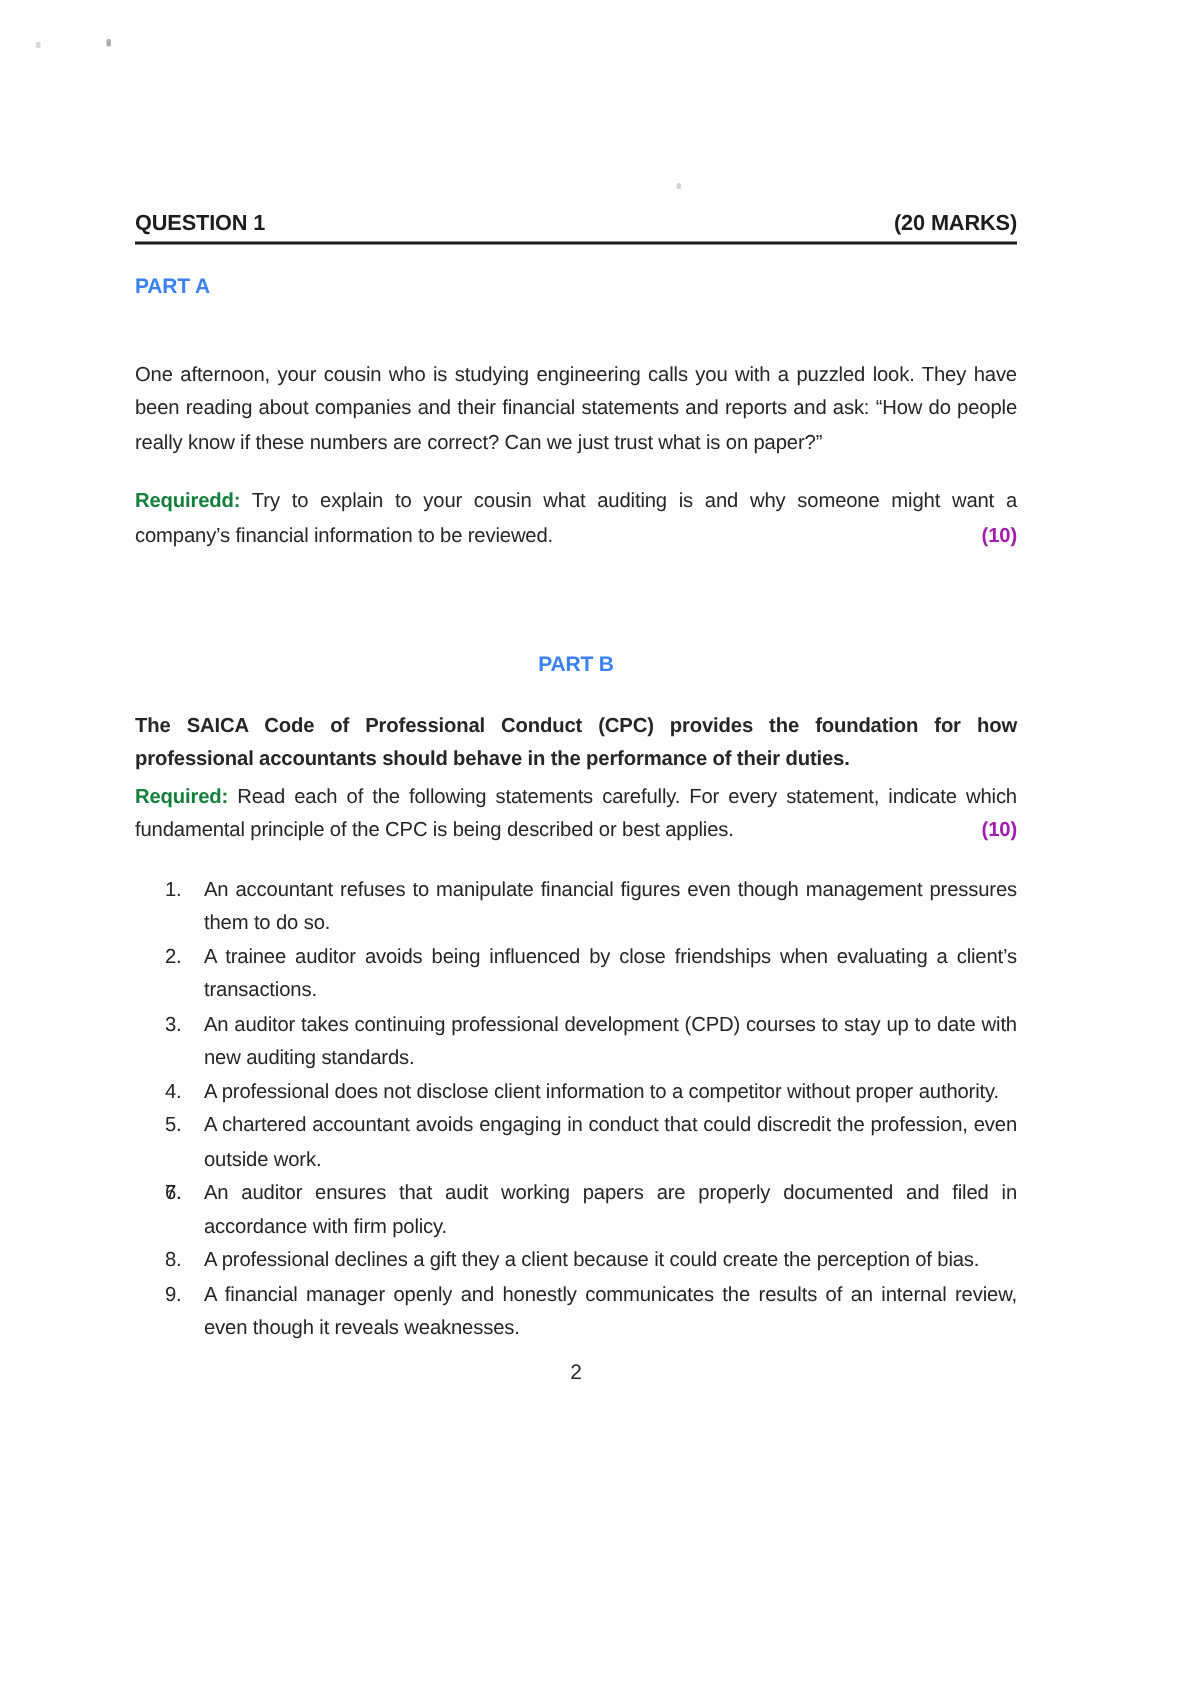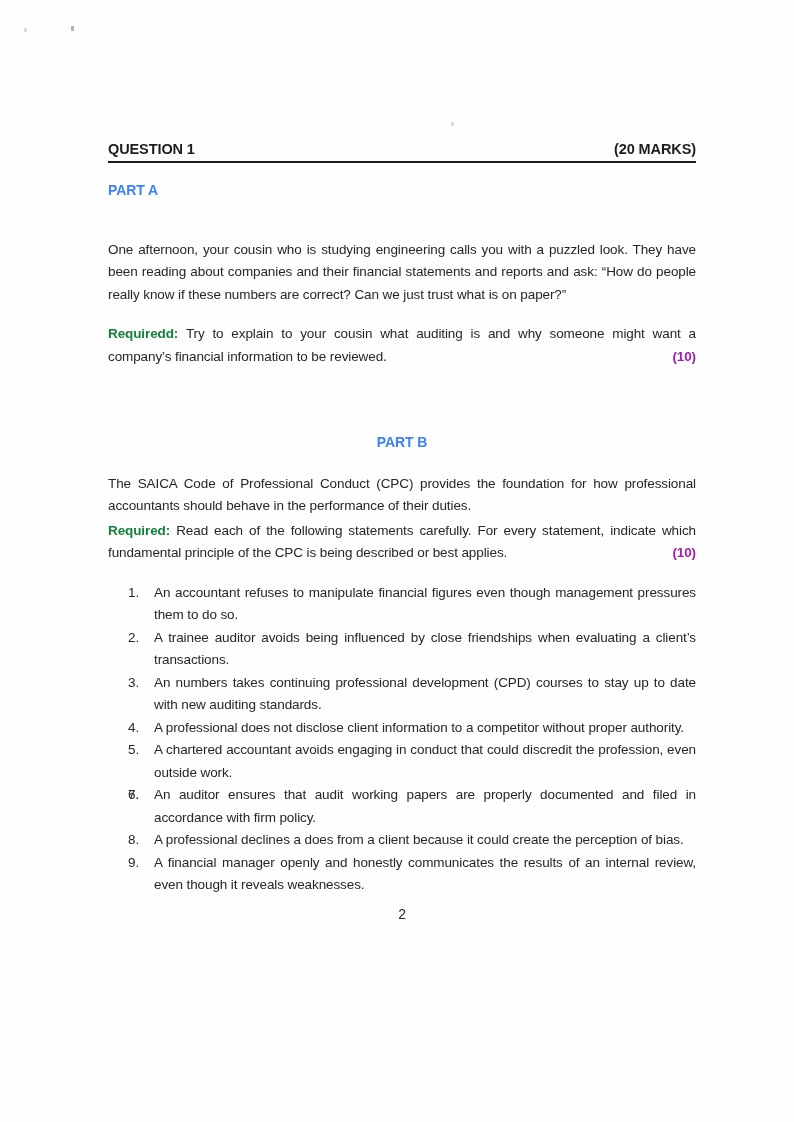--- a/index.html
+++ b/index.html
@@ -17,21 +17,21 @@
   }
 
   
   .speck { position: absolute; border-radius: 1px; }
   .speck-1 { left: 24px; top: 28px; width: 3px; height: 4px; background: #b9b6b2; opacity: .55; }
   .speck-2 { left: 71px; top: 26px; width: 3px; height: 5px; background: #8f8d89; opacity: .7; }
   .speck-3 { left: 451px; top: 122px; width: 3px; height: 4px; background: #b0ada9; opacity: .5; }
 
   .content {
     position: absolute;
-    left: 108px;
+    left: 90px;
     top: 140px;
     width: 588px;
     font-size: 13.5px;
     line-height: 22.5px;
     letter-spacing: -0.1px;
   }
 
   .q-header {
     display: flex;
     justify-content: space-between;
@@ -48,21 +48,21 @@
     font-weight: 700;
     font-size: 14px;
     color: #3b82f6;
   }
   .part-heading.a { margin-top: 16px; }
   .part-heading.b { margin-top: 63px; text-align: center; }
 
   .para { text-align: justify; }
   .para.scenario { margin-top: 37px; }
   .para.required { margin-top: 17px; }
-  .para.intro    { margin-top: 19px; }
+  .para.intro    { margin-top: 19px; font-weight: bold; }
   .para.required-b { margin-top: 2px; }
 
   .req-label { font-weight: 700; color: #15803d; }
   .marks { float: right; font-weight: 700; color: #a21caf; }
 
   ol.statements {
     list-style: none;
     counter-reset: stmt;
     margin-top: 17px;
   }
@@ -119,40 +119,40 @@
       <li>
         <span class="num">1.</span>
         <span>An accountant refuses to manipulate financial figures even though management pressures them to do so.</span>
       </li>
       <li>
         <span class="num">2.</span>
         <span>A trainee auditor avoids being influenced by close friendships when evaluating a client’s transactions.</span>
       </li>
       <li>
         <span class="num">3.</span>
-        <span>An numbers takes continuing professional development (CPD) courses to stay up to date with new auditing standards.</span>
+        <span>An auditor takes continuing professional development (CPD) courses to stay up to date with new auditing standards.</span>
       </li>
       <li>
         <span class="num">4.</span>
         <span>A professional does not disclose client information to a competitor without proper authority.</span>
       </li>
       <li>
         <span class="num">5.</span>
         <span>A chartered accountant avoids engaging in conduct that could discredit the profession, even outside work.</span>
       </li>
       <li>
         <span class="num">6.</span>
       </li>
       <li>
         <span class="num">7.</span>
         <span>An auditor ensures that audit working papers are properly documented and filed in accordance with firm policy.</span>
       </li>
       <li>
         <span class="num">8.</span>
-        <span>A professional declines a does from a client because it could create the perception of bias.</span>
+        <span>A professional declines a gift they a client because it could create the perception of bias.</span>
       </li>
       <li>
         <span class="num">9.</span>
         <span>A financial manager openly and honestly communicates the results of an internal review, even though it reveals weaknesses.</span>
       </li>
     </ol>
 
     <div class="page-number">2</div>
 
   </div>

